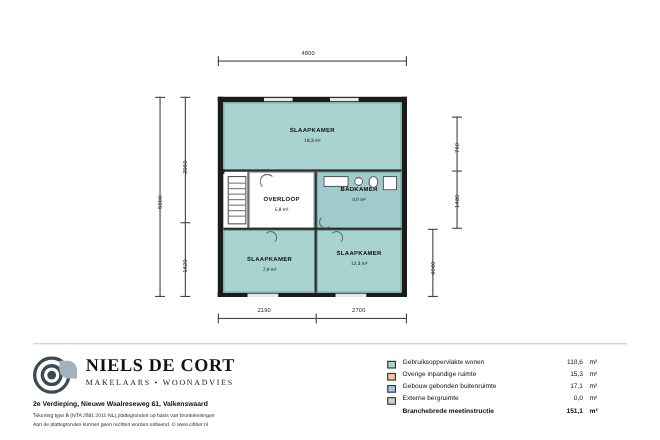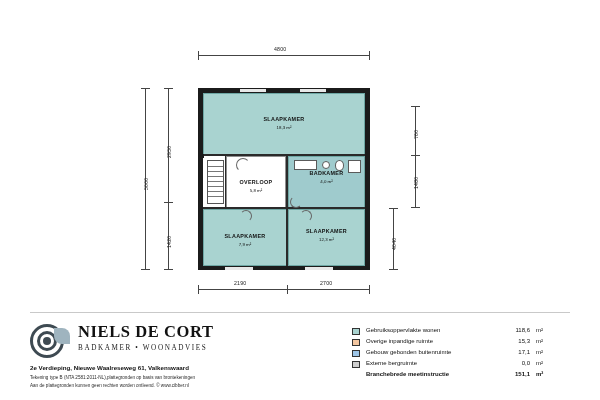--- a/index.html
+++ b/index.html
@@ -375,21 +375,21 @@
 
     <div id="brand">
       <div id="logo-mark">
         <div class="logo-ring" style="left:0; top:0; width:34px; height:34px; border:3px solid #3e4a52;"></div>
         <div class="logo-ring" style="left:7px; top:7px; width:20px; height:20px; border:3px solid #3e4a52;"></div>
         <div class="logo-ring" style="left:13px; top:13px; width:8px; height:8px; background:#3e4a52;"></div>
         <div class="logo-ring" style="left:24px; top:4px; width:16px; height:16px; background:#9fb4bf; border-radius:0 50% 0 50%;"></div>
       </div>
       <div id="brand-text">
         <div id="brand-name">NIELS DE CORT</div>
-        <div id="brand-sub">BADKAMER • WOONADVIES</div>
+        <div id="brand-sub">MAKELAARS • WOONADVIES</div>
       </div>
     </div>
 
     <div id="address">2e Verdieping, Nieuwe Waalreseweg 61, Valkenswaard</div>
     <div id="disclaimer1">Tekening type B (NTA 2581:2011-NL),plattegronden op basis van brontekeningen</div>
     <div id="disclaimer2">Aan de plattegronden kunnen geen rechten worden ontleend. © www.cibber.nl</div>
 
     <div id="legend">
       <div class="legend-row">
         <span class="legend-swatch" style="background:#a9d3d0;"></span>

